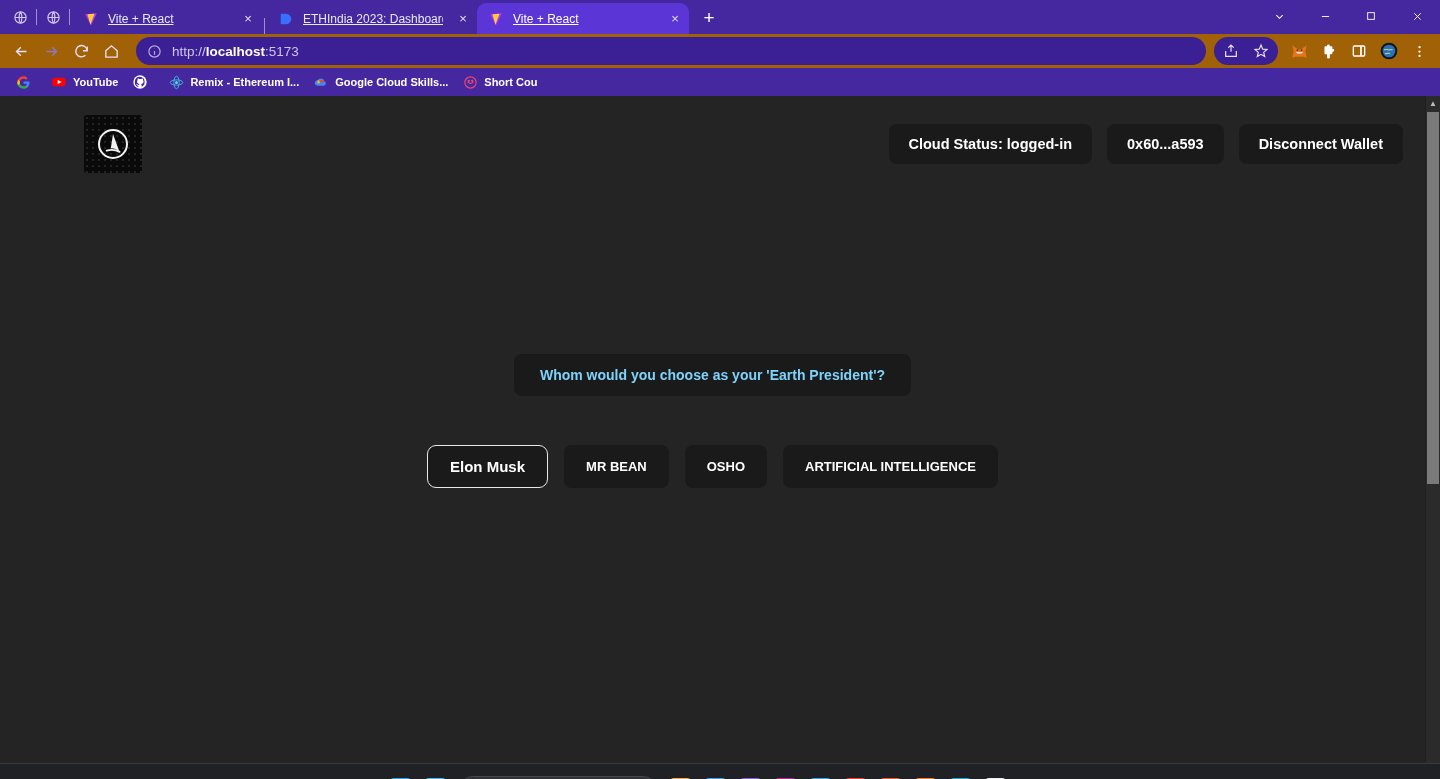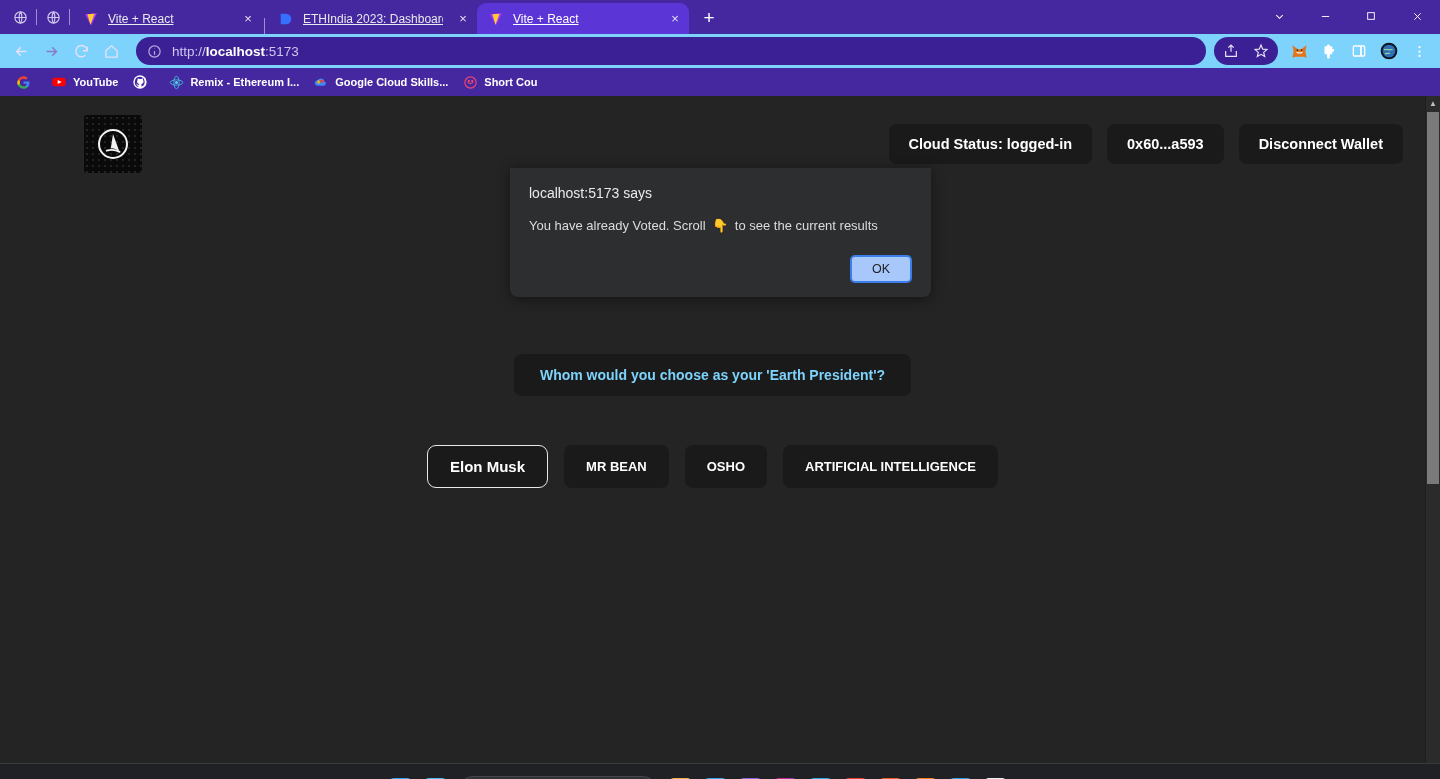--- a/index.html
+++ b/index.html
@@ -73,21 +73,21 @@
   }
   .winbtn {
     width: 46px; height: 32px;
     display: flex; align-items: center; justify-content: center;
     color: #fff;
   }
 
   
   .toolbar {
     height: 34px; flex: 0 0 34px;
-    background: #7dd3fc;
+    background: #a16207;
     display: flex; align-items: center;
     padding: 0 6px;
     gap: 0;
   }
   .navbtn {
     width: 30px; height: 30px; border-radius: 50%;
     display: flex; align-items: center; justify-content: center;
     color: #e6e1f7;
   }
   .navbtn.disabled { color: #8a79c4; }
@@ -538,31 +538,20 @@
         </div>
       </div>
     </div>
 
     <div class="vscroll">
       <div class="arrow">▲</div>
       <div class="thumb"></div>
       <div class="arrow bottom">▼</div>
     </div>
 
-    <div class="dialog">
-      <div class="dlg-origin">localhost:5173 says</div>
-      <div class="dlg-msg">
-        <span>You have already Voted. Scroll</span>
-        <span style="margin:0 4px 0 5px;">👇</span>
-        <span>to see the current results</span>
-      </div>
-      <div class="dlg-actions">
-        <div class="dlg-ok">OK</div>
-      </div>
-    </div>
 
   </div>
 
   <div class="taskbar">
     <div class="tb-inner">
       <div class="tb-weather">
 
         <div class="wtext">
           <div>74°F</div>
 

